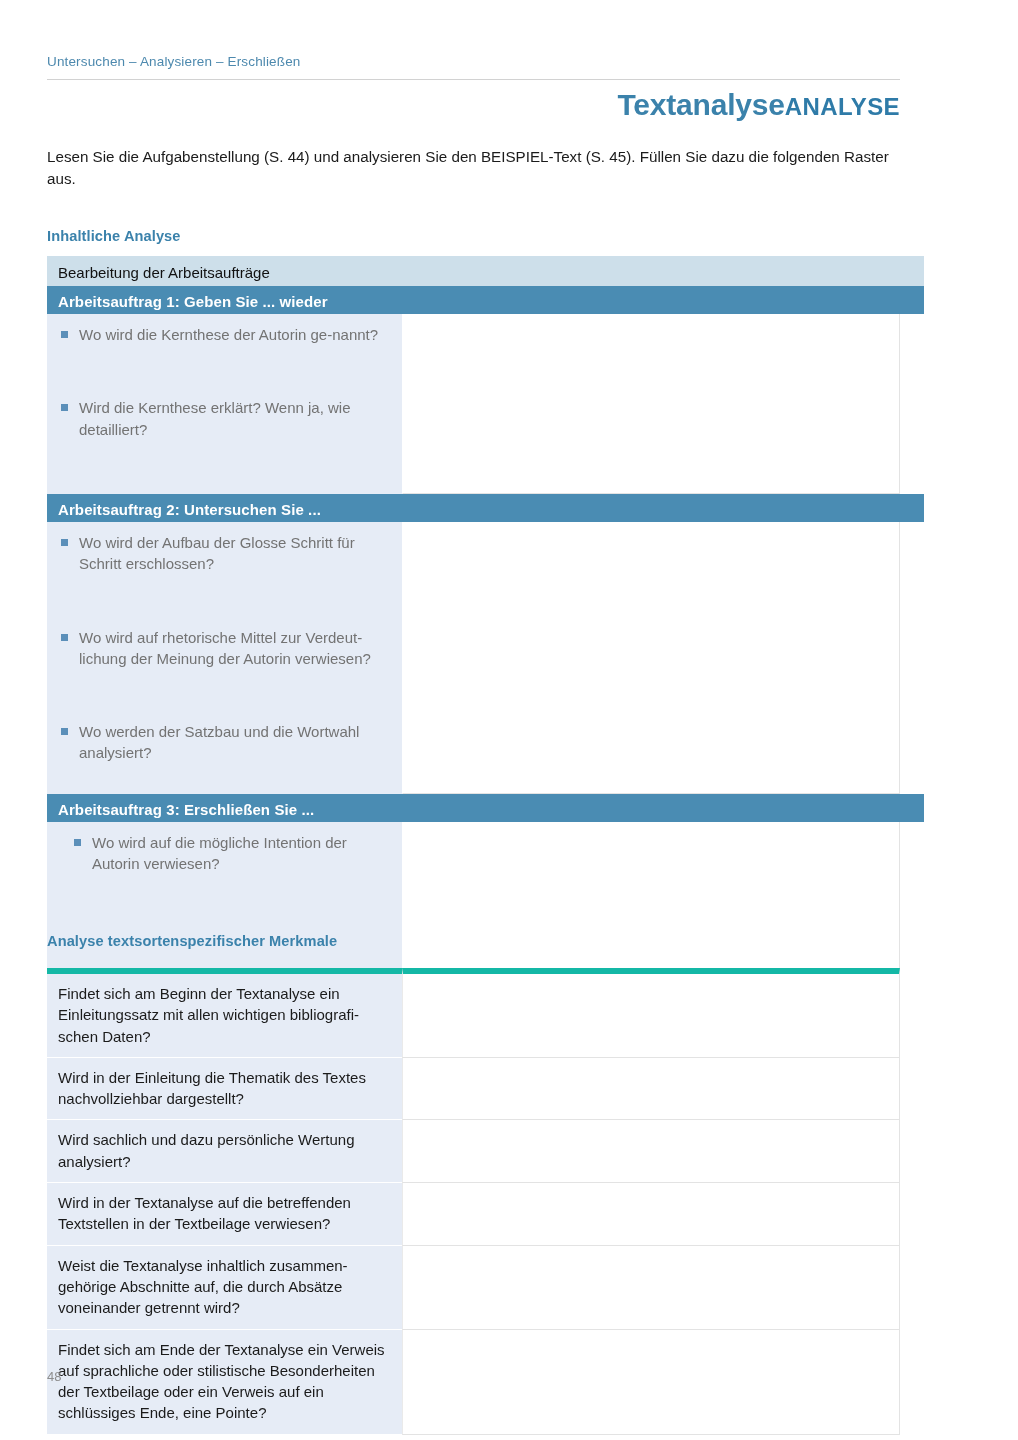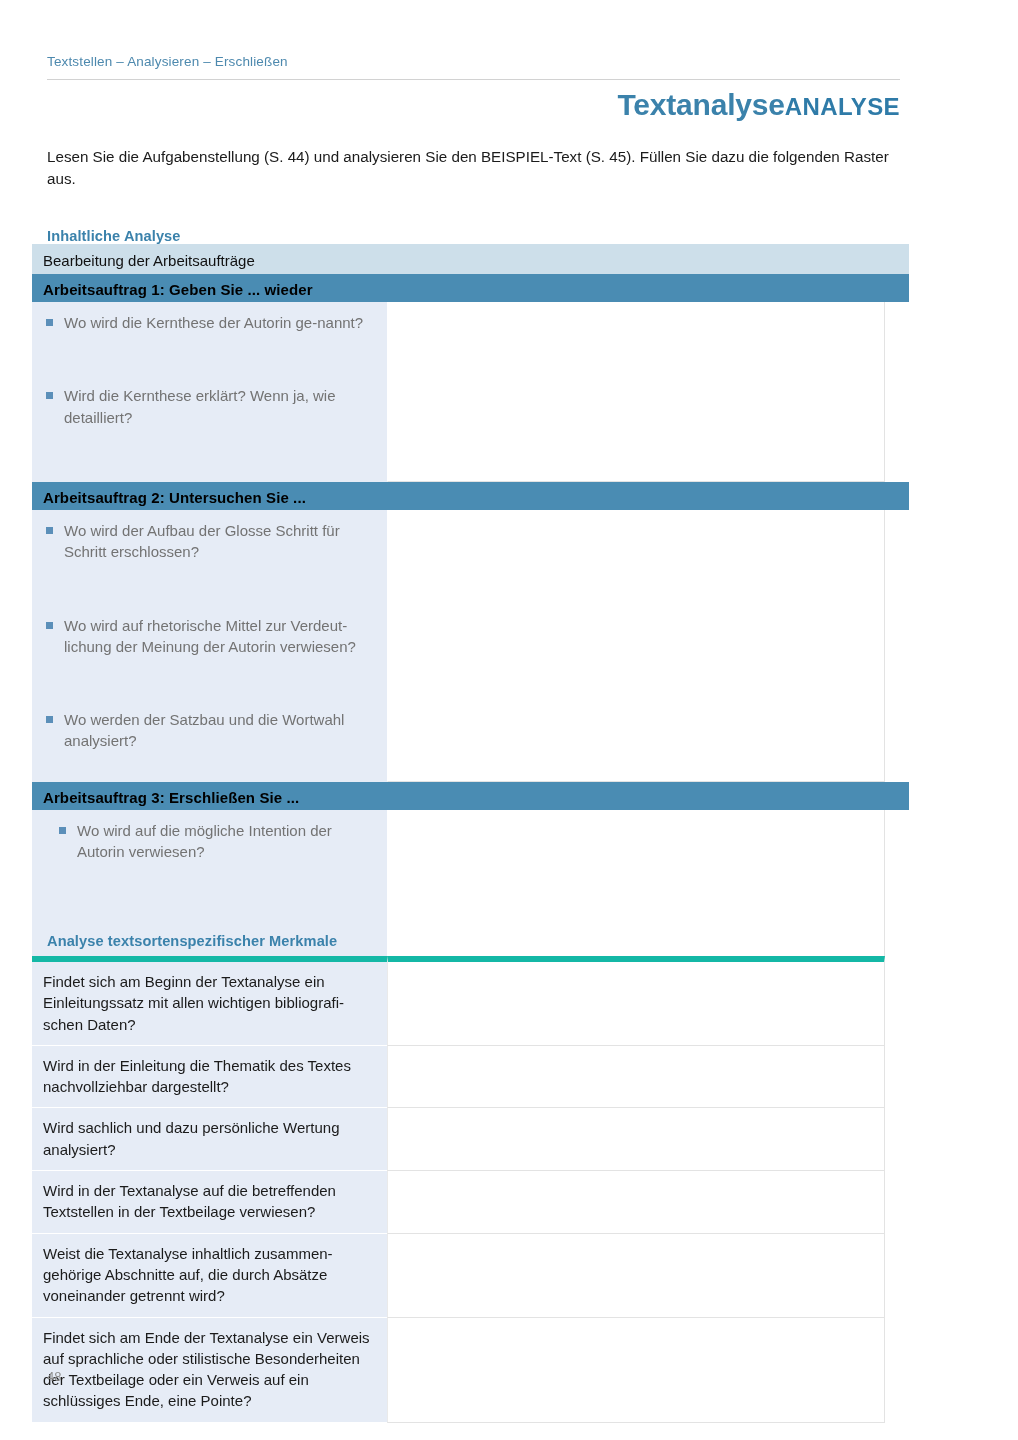--- a/index.html
+++ b/index.html
@@ -87,39 +87,40 @@
     font-weight: bold;
     color: #3b82ab;
     letter-spacing: 0.1px;
   }
   #heading-inhalt { top: 228px; }
   #heading-merkmale { top: 933px; }
 
   
   .grid {
     position: absolute;
-    left: 32px;
+    left: 47px;
     width: 877px;
     box-sizing: border-box;
+    margin-top: 12px;
   }
   #grid-inhalt { top: 244px; }
 
   .grid-caption {
     background: #cddfea;
     color: #111111;
     font-size: 15px;
     line-height: 1;
     padding: 9px 0 9px 11px;
     box-sizing: border-box;
     height: 30px;
   }
 
   .band {
     background: #4a8cb3;
-    color: #000000;
+    color: #ffffff;
     font-size: 15px;
     font-weight: bold;
     line-height: 1;
     padding: 8px 0 8px 11px;
     box-sizing: border-box;
     height: 28px;
     letter-spacing: 0.1px;
   }
 
   .qrow {
@@ -202,21 +203,21 @@
     top: 1369px;
     font-size: 13px;
     color: #8d8d8d;
   }
 </style>
 </head>
 <body>
 
 <div class="page">
 
-  <div class="breadcrumb">Textstellen – Analysieren – Erschließen</div>
+  <div class="breadcrumb">Untersuchen – Analysieren – Erschließen</div>
   <div class="header-rule"></div>
 
   <div class="title-row">
     <div class="doc-title">Textanalyse</div>
     <div class="doc-kicker">ANALYSE</div>
   </div>
 
   <div class="intro">Lesen Sie die Aufgabenstellung (S. 44) und analysieren Sie den BEISPIEL-Text (S. 45). Füllen Sie dazu die folgenden Raster aus.</div>
 
   <div class="section-heading" id="heading-inhalt">Inhaltliche Analyse</div>

